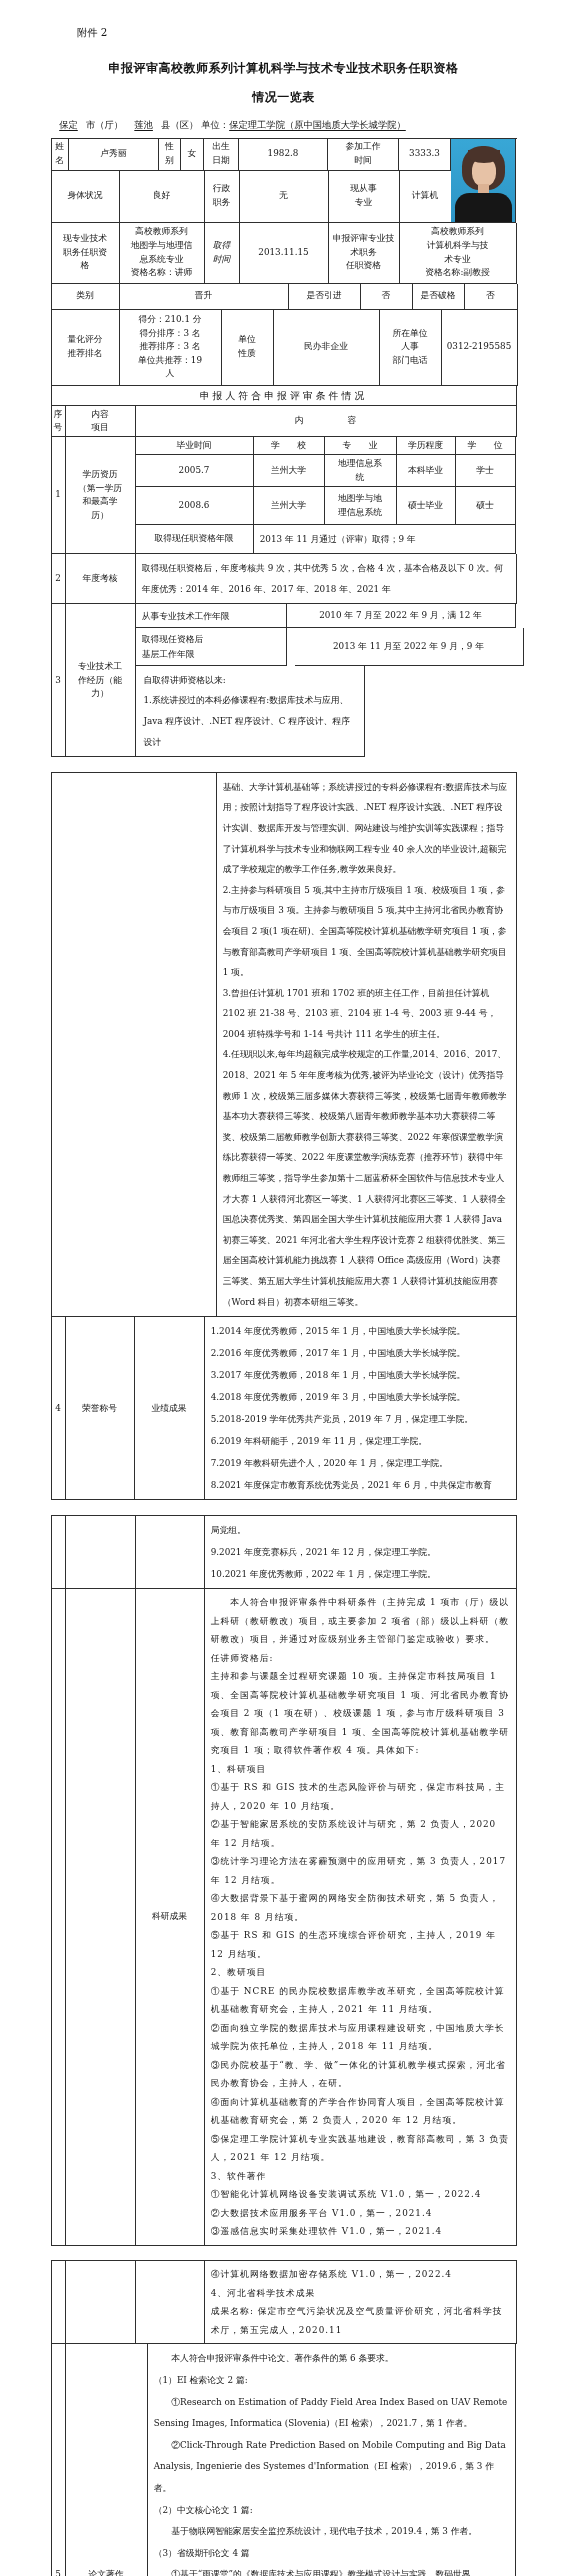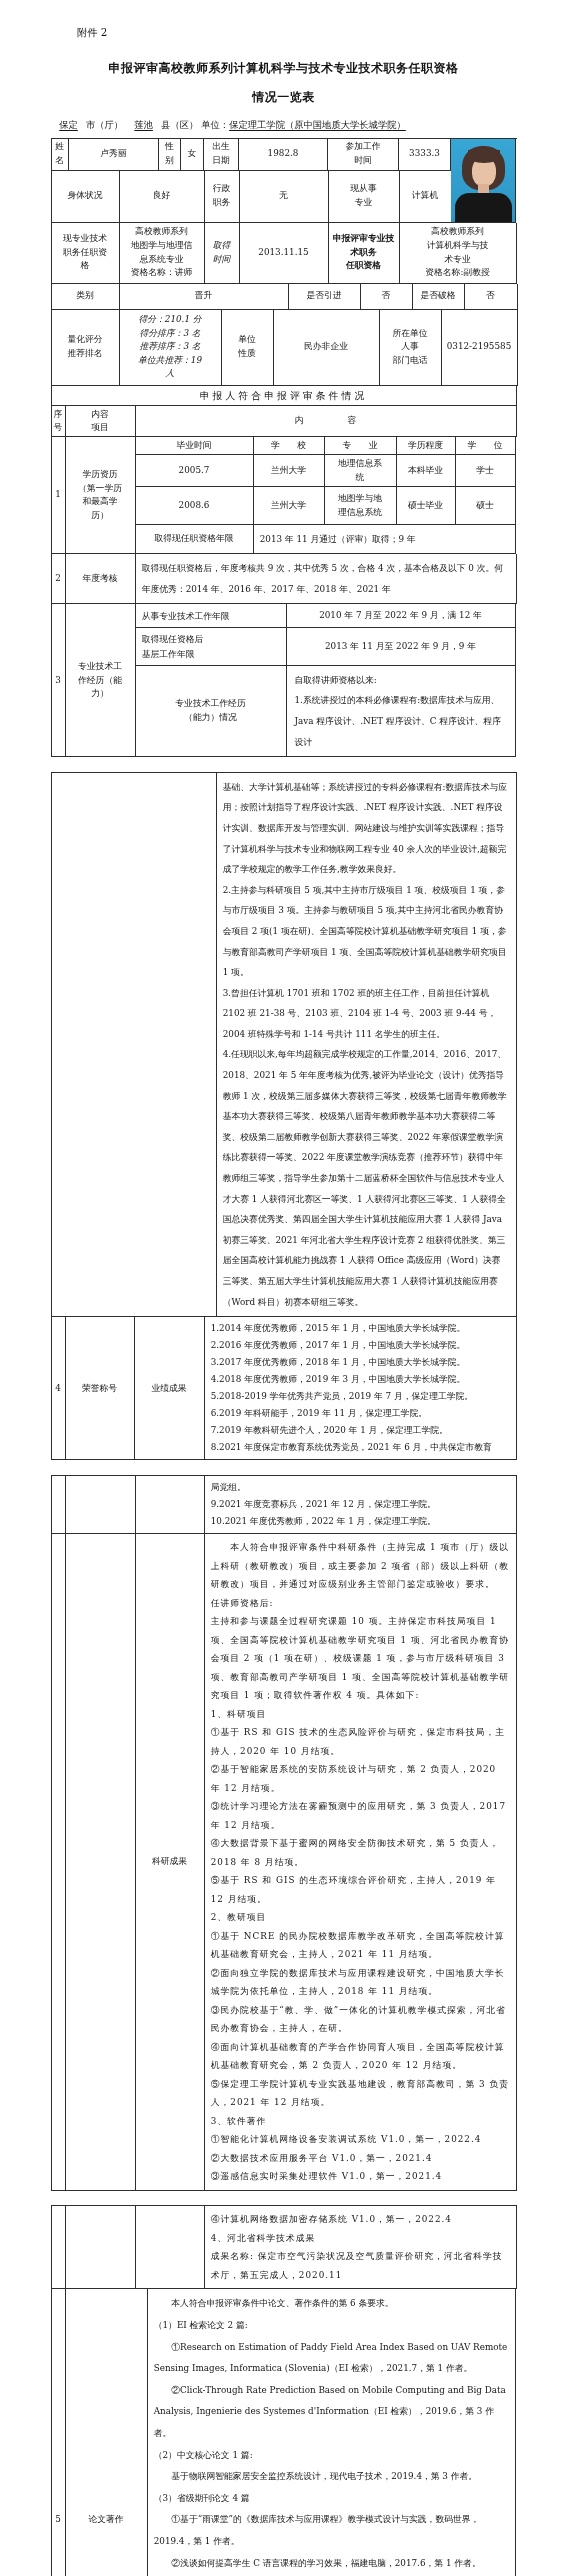--- a/index.html
+++ b/index.html
@@ -11,21 +11,21 @@
   .locline .u{text-decoration:underline;text-underline-offset:2.1px;padding:0 8.2px;}
   .locline .ul{text-decoration:underline;text-underline-offset:2.1px;}
   .page{width:465px;margin:0 auto;border-left:0.5px solid #2e2e2e;border-top:0.5px solid #2e2e2e;background:#fff;}
   .pgap{height:14.4px;}
   .row{display:flex;align-items:stretch;}
   .cell{border-right:0.5px solid #2e2e2e;border-bottom:0.5px solid #2e2e2e;box-sizing:border-box;
         display:flex;align-items:center;justify-content:center;text-align:center;
         white-space:pre-line;font-size:8.8px;line-height:1.55;padding:1.5px 2.1px;flex:0 0 auto;}
   .stack{display:flex;flex-direction:column;flex:0 0 auto;}
   .lt{justify-content:flex-start;text-align:left;align-items:flex-start;padding:4.1px 6.2px;line-height:20.6px;}
-  .lt2{justify-content:flex-start;text-align:left;align-items:flex-start;padding:3.1px 6.2px;line-height:17px;}
+  .lt2{justify-content:flex-start;text-align:left;align-items:flex-start;padding:3.1px 6.2px;line-height:22px;}
   .lt3{justify-content:flex-start;text-align:left;align-items:flex-start;padding:4.1px 6.2px;line-height:18.5px;letter-spacing:1px;}
   .vmid{align-items:center;}
   .sechdr{font-size:9.8px;letter-spacing:3.1px;height:20.6px;}
   .photo{position:relative;overflow:hidden;background:linear-gradient(180deg,#38a7d6 0%,#2d95c6 100%);
          border-right:0.5px solid #2e2e2e;border-bottom:0.5px solid #2e2e2e;box-sizing:border-box;}
   .hairback{position:absolute;top:7.2px;left:11.3px;width:43px;height:44px;background:#4a332a;border-radius:46% 46% 40% 40%;}
   .face{position:absolute;top:18.5px;left:21px;width:24px;height:29px;background:#e7c2a6;border-radius:46% 46% 42% 42%;}
   .fringe{position:absolute;top:11.3px;left:17px;width:32px;height:13.4px;background:#4a332a;border-radius:0 0 55% 55%;}
   .neck{position:absolute;top:45px;left:27px;width:11.3px;height:9.3px;background:#dcb294;}
   .torso{position:absolute;bottom:-1px;left:4.6px;width:57px;height:30px;background:#161616;border-radius:14.4px 14.4px 0 0;}
@@ -86,41 +86,41 @@
       <div class="cell" style="width:68px;">现专业技术
 职务任职资
 格</div>
       <div class="cell" style="width:85px;">高校教师系列
 地图学与地理信
 息系统专业
 资格名称：讲师</div>
       <div class="cell" style="width:35px;font-style:italic;">取得
 时间</div>
       <div class="cell" style="width:89px;">2013.11.15</div>
-      <div class="cell" style="width:71px;font-weight:bold;">申报评审专业技术职务
+      <div class="cell" style="width:71px;">申报评审专业技术职务
 任职资格</div>
       <div class="cell" style="width:117px;">高校教师系列
 计算机科学与技
 术专业
 资格名称:副教授</div>
     </div>
 
     <div class="row" style="min-height:26px;">
       <div class="cell" style="width:68px;">类别</div>
       <div class="cell" style="width:169px;">晋升</div>
       <div class="cell" style="width:72px;">是否引进</div>
       <div class="cell" style="width:52px;">否</div>
       <div class="cell" style="width:52px;">是否破格</div>
       <div class="cell" style="width:53px;">否</div>
     </div>
 
     <div class="row" style="min-height:76px;">
       <div class="cell" style="width:68px;">量化评分
 推荐排名</div>
-      <div class="cell" style="width:102px;font-style:italic;">得分：210.1 分
+      <div class="cell" style="width:102px;">得分：210.1 分
 得分排序：3 名
 推荐排序：3 名
 单位共推荐：19
 人</div>
       <div class="cell" style="width:52px;">单位
 性质</div>
       <div class="cell" style="width:106px;">民办非企业</div>
       <div class="cell" style="width:62px;">所在单位
 人事
 部门电话</div>
@@ -185,28 +185,26 @@
     <div class="row">
       <div class="cell" style="width:14px;">3</div>
       <div class="cell" style="width:70px;">专业技术工
 作经历（能
 力）</div>
       <div class="stack" style="width:381px;">
         <div class="row" style="min-height:24px;">
           <div class="cell lt vmid" style="width:151px;line-height:1.6;">从事专业技术工作年限</div>
           <div class="cell" style="width:229px;">2010 年 7 月至 2022 年 9 月，满 12 年</div>
         </div>
-        <div class="row" style="min-height:33px;">
+        <div class="row" style="min-height:33px;gap:8px;">
           <div class="cell lt vmid" style="width:151px;line-height:1.6;">取得现任资格后
 基层工作年限</div>
           <div class="cell" style="width:229px;">2013 年 11 月至 2022 年 9 月，9 年</div>
         </div>
         <div class="row" style="flex:1;">
-          <div class="cell" style="width:151px;">专业技术工作经历
-（能力）情况</div>
           <div class="cell lt" style="width:229px;padding-left:8px;">自取得讲师资格以来:
 1.系统讲授过的本科必修课程有:数据库技术与应用、Java 程序设计、.NET 程序设计、C 程序设计、程序设计</div>
         </div>
       </div>
     </div>
   </div>
 
   <div class="pgap"></div>
 
   <div class="page">

